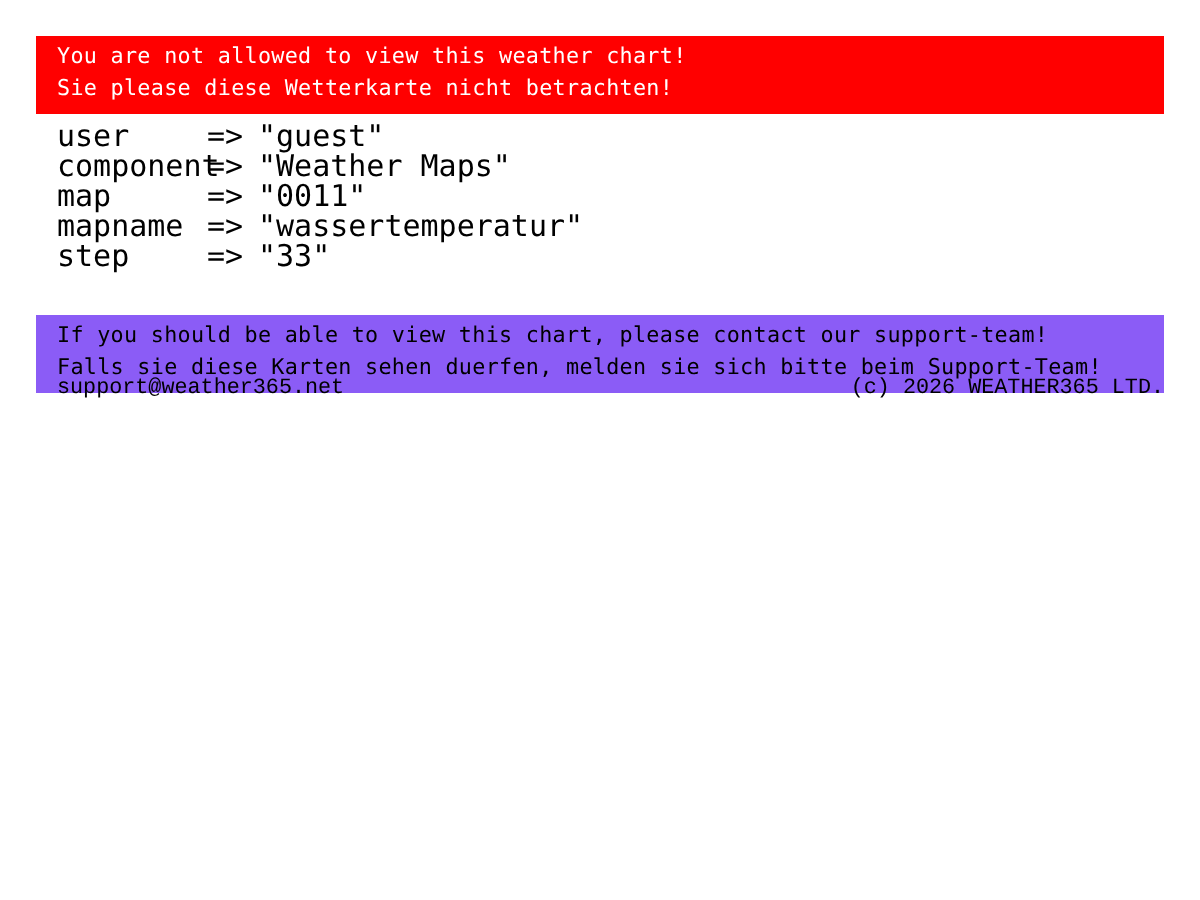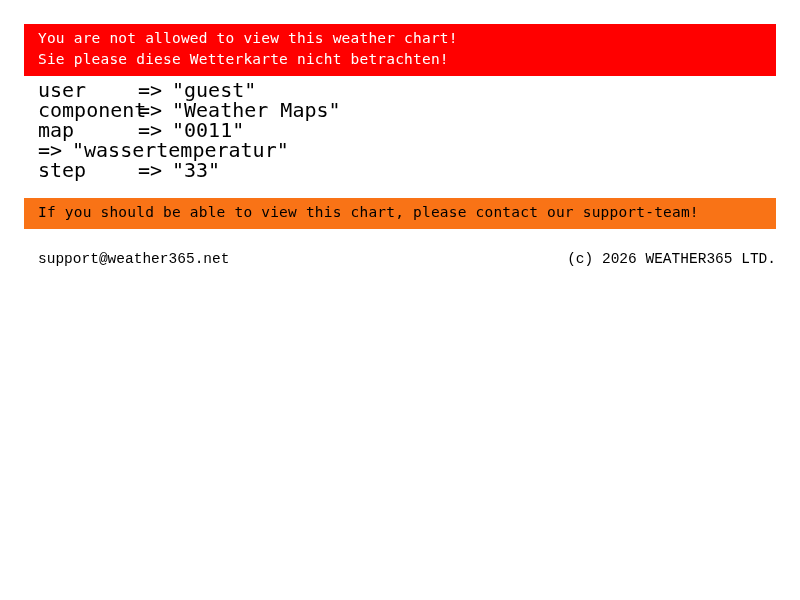--- a/index.html
+++ b/index.html
@@ -26,22 +26,22 @@
     width: 752px;
     box-sizing: border-box;
     padding: 4px 14px 6px 14px;
   }
   .banner-error {
     top: 24px;
     background: #ff0000;
     color: #ffffff;
   }
   .banner-ok {
-    top: 198px;
-    background: #f97316;
+    top: 210px;
+    background: #8b5cf6;
     color: #000000;
   }
   .banner-line {
     font-size: 14.5px;
     line-height: 21px;
     white-space: pre;
     letter-spacing: 0.2px;
   }
   .params {
     position: absolute;
@@ -102,32 +102,34 @@
       <span class="param-key">component</span>
       <span class="param-arrow">=&gt;</span>
       <span class="param-val">"Weather Maps"</span>
     </div>
     <div class="param-row">
       <span class="param-key">map</span>
       <span class="param-arrow">=&gt;</span>
       <span class="param-val">"0011"</span>
     </div>
     <div class="param-row">
+      <span class="param-key">mapname</span>
       <span class="param-arrow">=&gt;</span>
       <span class="param-val">"wassertemperatur"</span>
     </div>
     <div class="param-row">
       <span class="param-key">step</span>
       <span class="param-arrow">=&gt;</span>
       <span class="param-val">"33"</span>
     </div>
   </div>
 
   <div class="banner banner-ok">
     <div class="banner-line">If you should be able to view this chart, please contact our support-team!</div>
+    <div class="banner-line">Falls sie diese Karten sehen duerfen, melden sie sich bitte beim Support-Team!</div>
   </div>
 
   <div class="footer">
     <span class="footer-left">support@weather365.net</span>
     <span class="footer-right">(c) 2026 WEATHER365 LTD.</span>
   </div>
 
 </div>
 
 </body></html>

